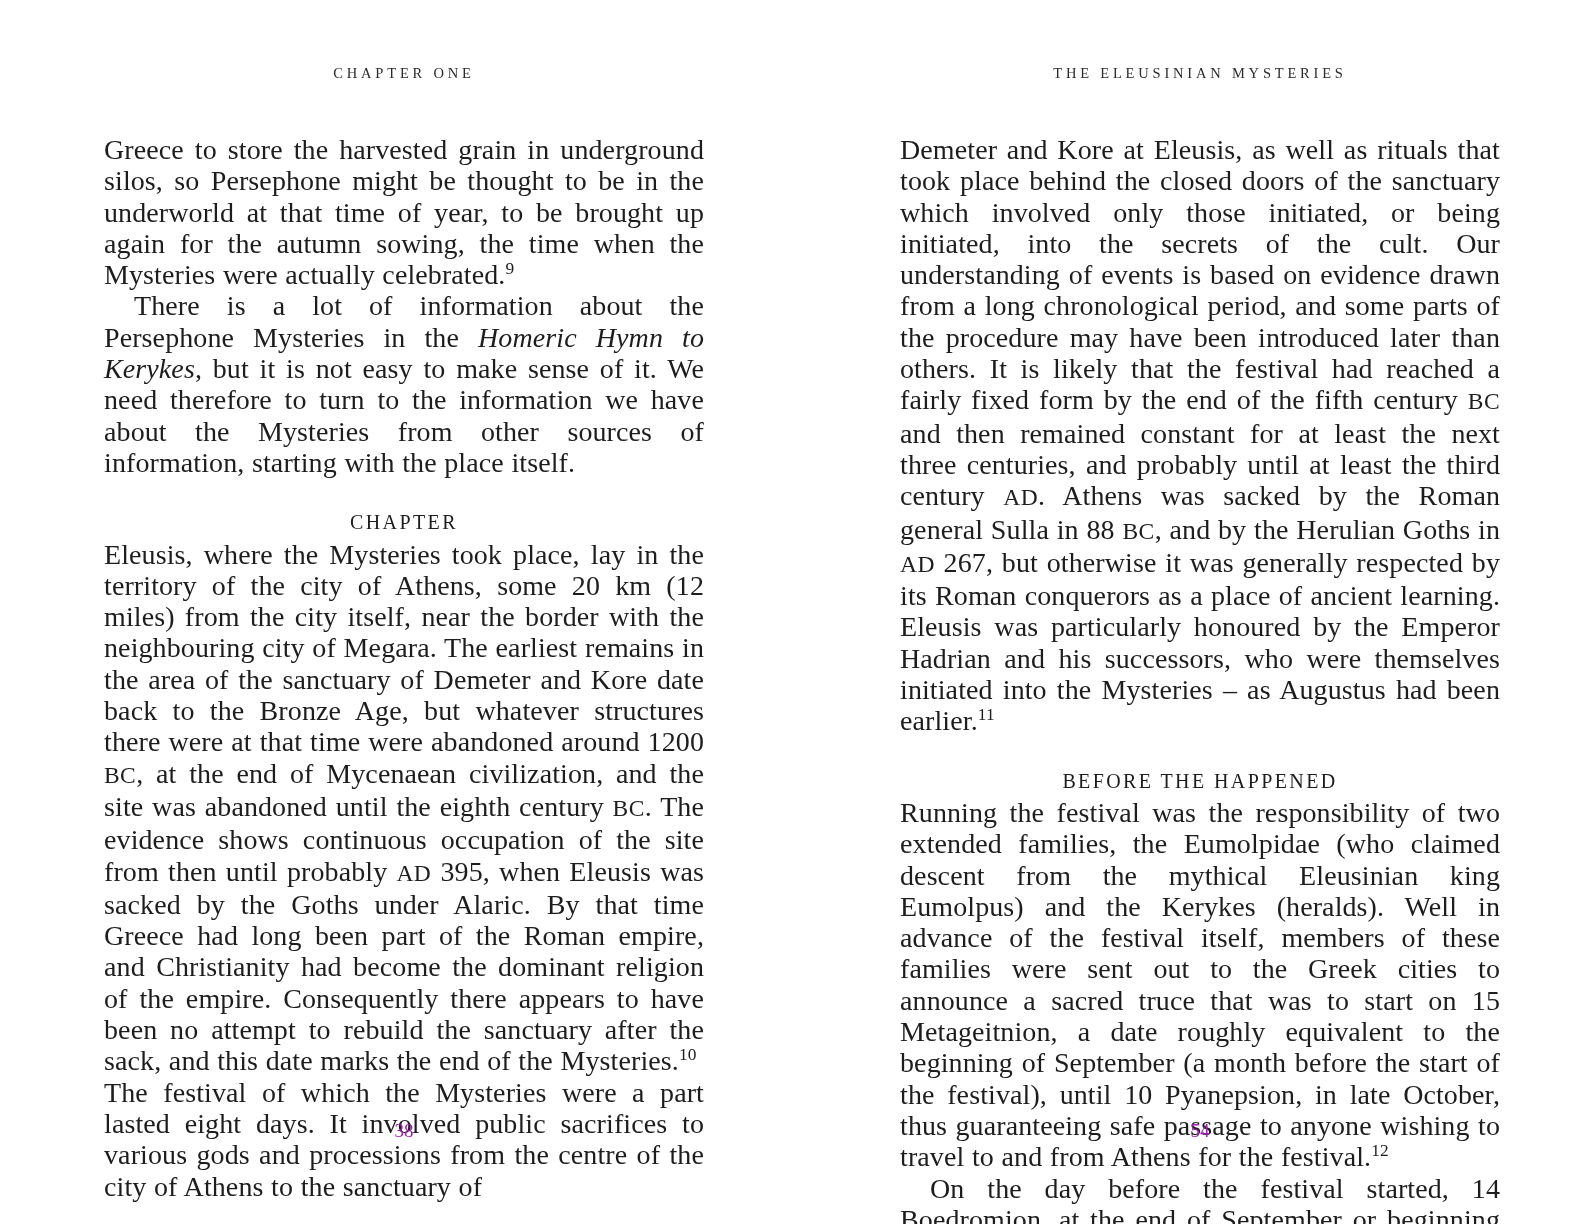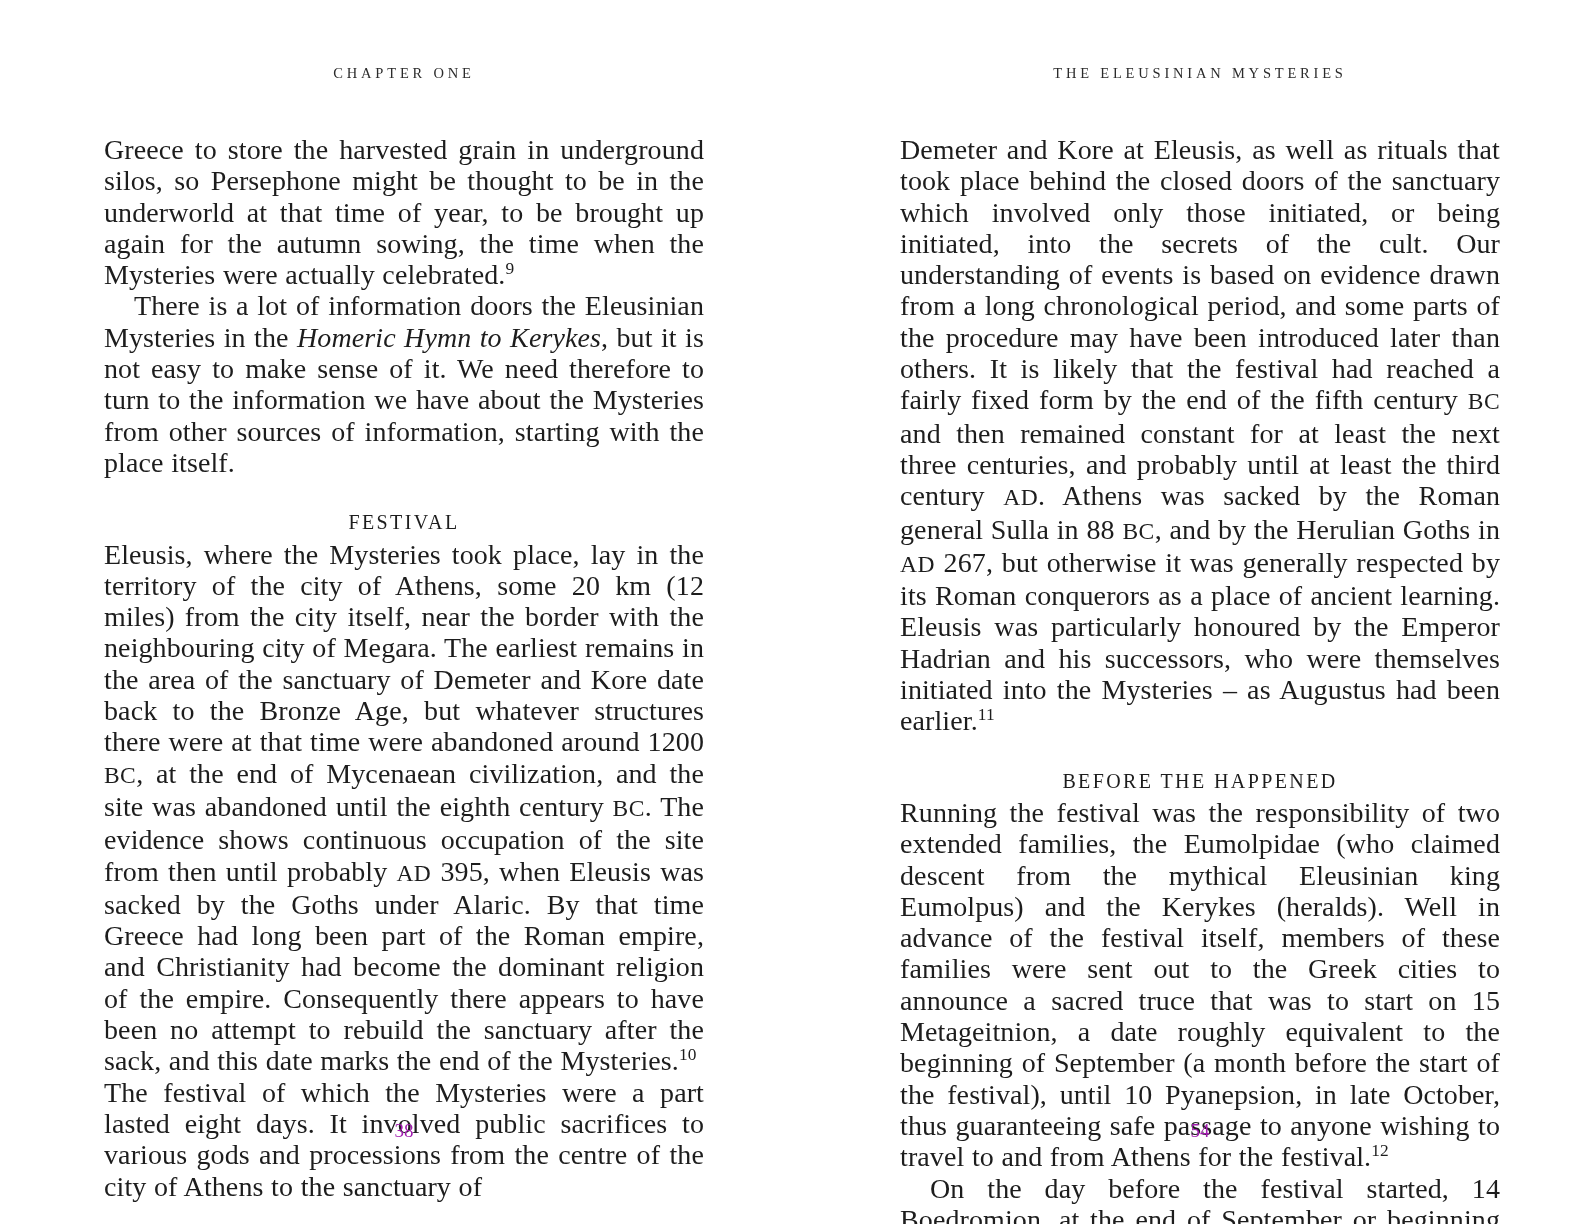--- a/index.html
+++ b/index.html
@@ -86,22 +86,22 @@
 </head>
 <body>
 
 <div class="spread">
 
   <div class="page page-left">
     <div class="text-block">
       <div class="running-header">CHAPTER ONE</div>
       <div class="content">
           <p class="para"><span>Greece to store the harvested grain in underground silos, so Persephone might be thought to be in the underworld at that time of year, to be brought up again for the autumn sowing, the time when the Mysteries were actually celebrated.</span><span class="s-sup">9</span></p>
-          <p class="para indent"><span>There is a lot of information doors the Eleusinian Mysteries in the </span><span class="s-i">Homeric Hymn to Kerykes</span><span>, but it is not easy to make sense of it. We need therefore to turn to the information we have about the Mysteries from other sources of information, starting with the place itself.</span></p>
-          <h3 class="section-heading">FESTIVAL</h3>
+          <p class="para indent"><span>There is a lot of information about the Persephone Mysteries in the </span><span class="s-i">Homeric Hymn to Kerykes</span><span>, but it is not easy to make sense of it. We need therefore to turn to the information we have about the Mysteries from other sources of information, starting with the place itself.</span></p>
+          <h3 class="section-heading">CHAPTER</h3>
           <p class="para"><span>Eleusis, where the Mysteries took place, lay in the territory of the city of Athens, some 20 km (12 miles) from the city itself, near the border with the neighbouring city of Megara. The earliest remains in the area of the sanctuary of Demeter and Kore date back to the Bronze Age, but whatever structures there were at that time were abandoned around 1200 </span><span class="s-sc">BC</span><span>, at the end of Mycenaean civilization, and the site was abandoned until the eighth century </span><span class="s-sc">BC</span><span>. The evidence shows continuous occupation of the site from then until probably </span><span class="s-sc">AD</span><span> 395, when Eleusis was sacked by the Goths under Alaric. By that time Greece had long been part of the Roman empire, and Christianity had become the dominant religion of the empire. Consequently there appears to have been no attempt to rebuild the sanctuary after the sack, and this date marks the end of the Mysteries.</span><span class="s-sup">10</span></p>
           <p class="para"><span>The festival of which the Mysteries were a part lasted eight days. It involved public sacrifices to various gods and processions from the centre of the city of Athens to the sanctuary of</span></p>
         </div>
     </div>
     <div class="page-number">38</div>
   </div>
 
   <div class="page page-right">
     <div class="text-block">
       <div class="running-header">THE ELEUSINIAN MYSTERIES</div>

